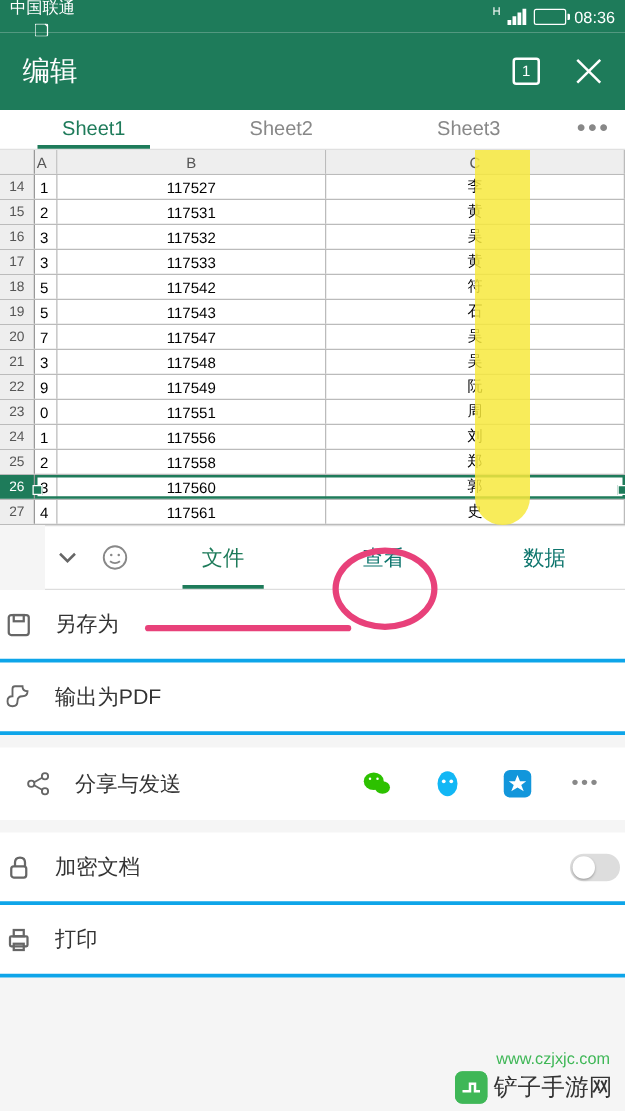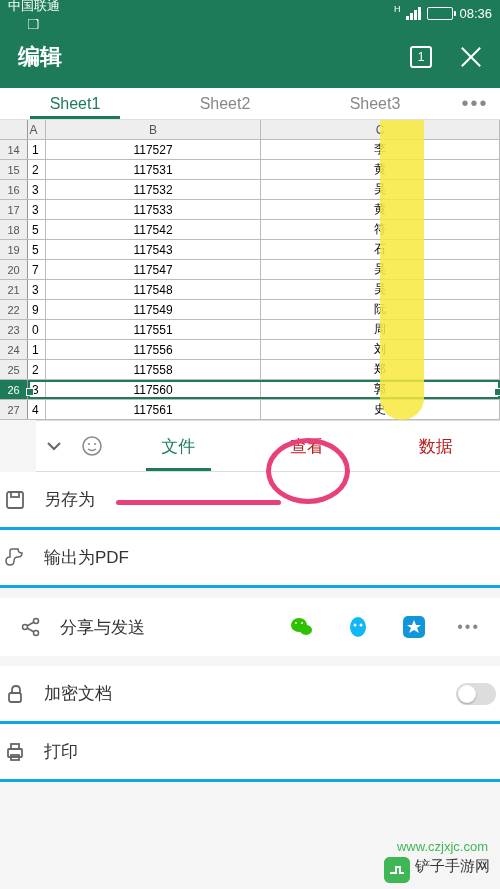--- a/index.html
+++ b/index.html
@@ -10,21 +10,21 @@
   .status-right { display: flex; align-items: center; gap: 6px; }
   .sim-icon { width: 12px; height: 10px; }
   .signal-icon { display: inline-flex; align-items: flex-end; gap: 1px; }
   .signal-icon span { width: 3px; background: #fff; display: inline-block; }
   .signal-icon span:nth-child(1){height:4px}.signal-icon span:nth-child(2){height:7px}.signal-icon span:nth-child(3){height:10px}.signal-icon span:nth-child(4){height:13px}
   .battery { width: 26px; height: 13px; border: 1.5px solid #fff; border-radius: 2px; position: relative; }
   .battery::after { content:""; position:absolute; right:-4px; top:3px; width:2px; height:5px; background:#fff; border-radius:0 1px 1px 0;}
   .battery-fill { background:#fff; height:100%; width:70%; }
   
   .header { background: #1e7b5a; color: #fff; height: 62px; display: flex; align-items: center; padding: 0 18px; justify-content: space-between; }
-  .header-title { font-size: 22px; font-weight: 700; }
+  .header-title { font-size: 22px; font-weight: 400; }
   .header-actions { display: flex; align-items: center; gap: 28px; }
   .window-icon { width: 22px; height: 22px; border: 2px solid #fff; border-radius: 3px; position: relative; display:flex; align-items:center; justify-content:center; font-size:12px;}
   .close-icon { width: 22px; height: 22px; position: relative; }
   .close-icon::before, .close-icon::after { content:""; position:absolute; left:10px; top:-2px; width:2px; height:26px; background:#fff; }
   .close-icon::before { transform: rotate(45deg);} .close-icon::after { transform: rotate(-45deg);}
   
   .sheet-tabs { background: #fff; height: 32px; display: flex; align-items: center; border-bottom: 1px solid #e0e0e0; }
   .sheet-tab { flex: 1; text-align: center; font-size: 16px; color: #888; height: 100%; display:flex; align-items:center; justify-content:center; position:relative;}
   .sheet-tab.active { color: #1e7b5a; }
   .sheet-tab.active::after { content:""; position:absolute; bottom:0; left:20%; right:20%; height:3px; background:#1e7b5a;}
@@ -41,35 +41,35 @@
   .header-row .cell { justify-content:center; background:#eee; color:#555;}
   .selection-border { position:absolute; border:2px solid #1e7b5a; pointer-events:none; left:28px; right:0; top:0; bottom:0;}
   .sel-handle { position:absolute; width:8px; height:8px; background:#1e7b5a; border:1px solid #fff;}
   
   .highlight { position:absolute; background: #f7e93d; opacity:0.85; pointer-events:none;}
   .red-circle { position:absolute; border: 5px solid #e8417a; border-radius: 50%; width: 84px; height: 66px; left: 266px; top: 438px; pointer-events:none; z-index:10;}
   .red-line { position:absolute; height:5px; background:#e8417a; left:116px; top:500px; width:165px; border-radius:3px; z-index:10;}
   
   .tool-tabs { background:#fff; height: 52px; display:flex; align-items:center; border-top:1px solid #ddd; border-bottom:1px solid #ddd; position:relative;margin-left:36px;}
   .tool-left { display:flex; align-items:center; padding: 0 10px; gap: 18px;}
-  .tool-tab { flex:1; text-align:center; font-size:17px; color:#b91c1c; height:100%; display:flex; align-items:center; justify-content:center; position:relative;}
+  .tool-tab { flex:1; text-align:center; font-size:17px; color:#0f766e; height:100%; display:flex; align-items:center; justify-content:center; position:relative;}
   .tool-tab.active { color:#1e7b5a; }
   .tool-tab.active::after { content:""; position:absolute; bottom:0; left:25%; right:25%; height:3px; background:#1e7b5a;}
   .chevron-down { width:16px; height:16px; }
   
   .menu { background:#fff; }
   .menu-item { display:flex; align-items:center; height:58px; padding: 0 4px; font-size:17px; color:#333; gap:18px; border-bottom:3px solid #0ea5e9;}
   .menu-icon { width:22px; height:22px; display:flex; align-items:center; justify-content:center; color:#666;}
   .share-row { display:flex; align-items:center; height:58px; padding: 0 20px; gap:18px;}
   .share-label { font-size:17px; color:#333;}
   .share-icons { display:flex; gap:30px; margin-left:auto; align-items:center;}
   .toggle { width:40px; height:22px; background:#ddd; border-radius:11px; margin-left:auto; position:relative;}
   .toggle::after { content:""; position:absolute; width:18px; height:18px; background:#fff; border-radius:50%; top:2px; left:2px; box-shadow:0 1px 2px rgba(0,0,0,0.3);}
   
-  .watermark { position:absolute; bottom:6px; right:10px; display:flex; align-items:flex-start; gap:5px; font-size:15px; color:#333; z-index:20;}
+  .watermark { position:absolute; bottom:6px; right:10px; display:flex; align-items:flex-end; gap:5px; font-size:19px; color:#333; z-index:20;}
   .wm-logo { width:26px; height:26px; background:#3fb757; border-radius:6px; position:relative;}
   .wm-url { position:absolute; bottom:35px; right:12px; font-size:13px; color:#3fb757; z-index:20;}
 </style>
 </head>
 <body>
 
 <div class="status-bar">
   <div class="status-left">
     <span>中国联通</span>
     <svg class="sim-icon" viewBox="0 0 12 10">

